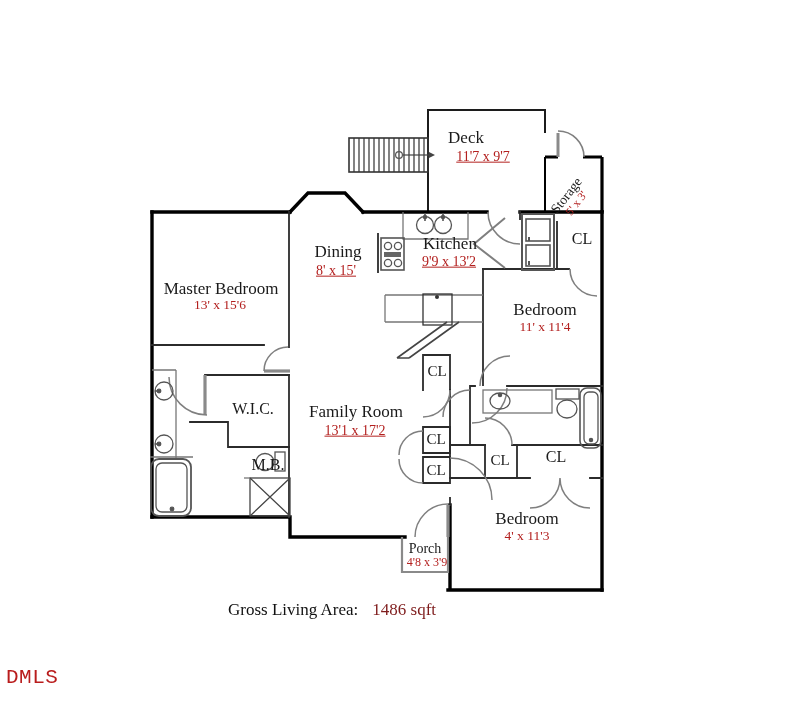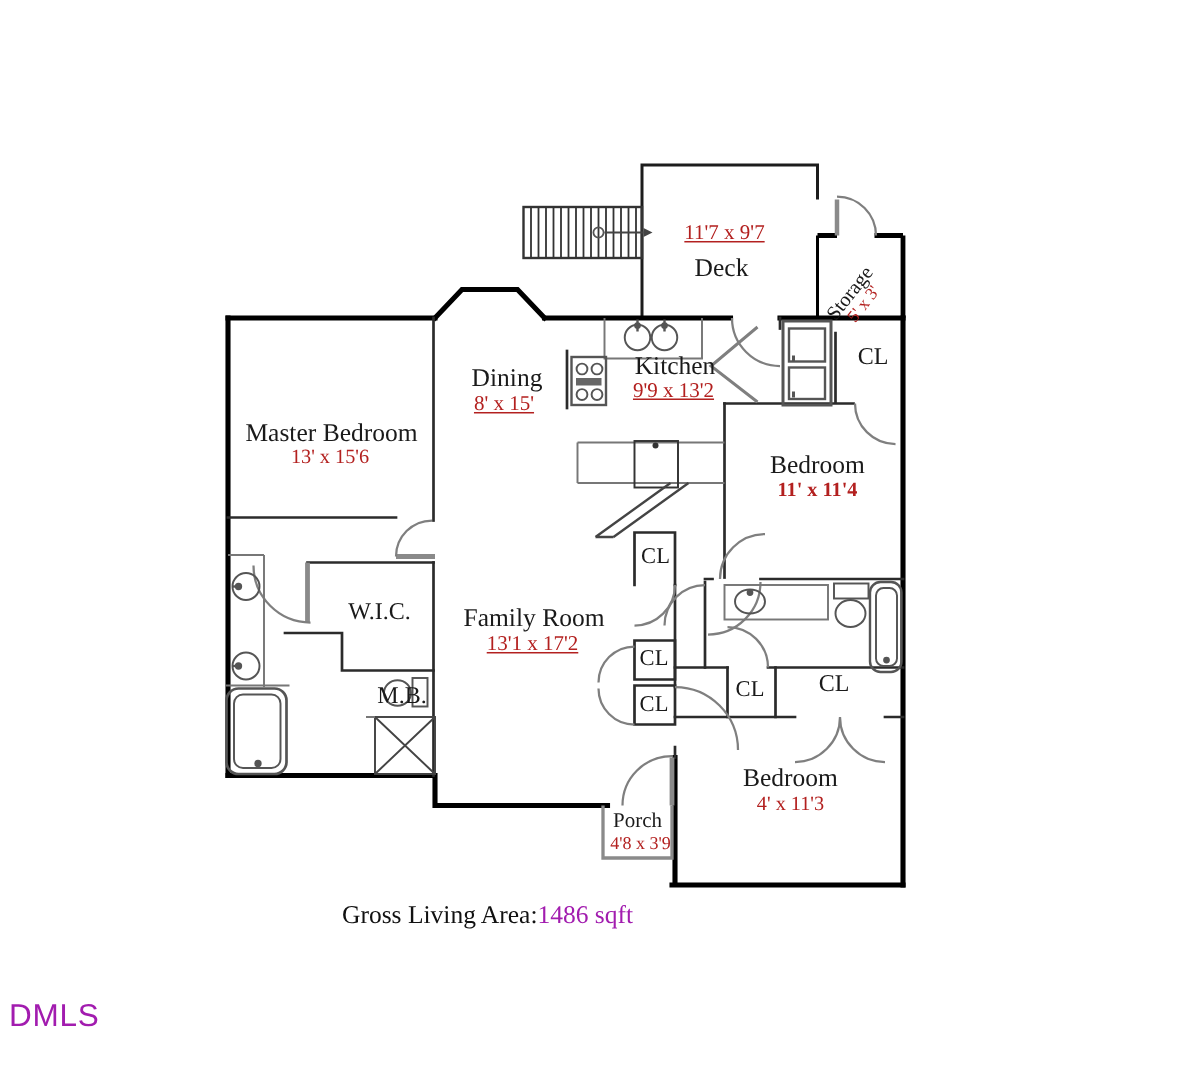--- a/index.html
+++ b/index.html
@@ -14,23 +14,23 @@
   .rm14{font-size:14px;}
   .dim{color:#b3201f;}
   .dim14{font-size:14px;text-decoration:underline;}
   .dim13{font-size:13.5px;}
   .dim12{font-size:12px;}
   .storage-wrap{position:absolute;left:571px;top:199px;transform:translate(-50%,-50%) rotate(-52deg);
        text-align:center;line-height:1.0;}
   .storage-wrap .nm{font-size:13.5px;color:#1a1a1a;}
   .storage-wrap .dm{font-size:11.5px;color:#b3201f;}
   #footer{position:absolute;left:228px;top:600px;font-size:17px;color:#111;}
-  #footer .val{color:#a21caf;margin-left:0;}
-  #watermark{position:absolute;left:6px;top:666px;font-size:21px;color:#a21caf;
-       letter-spacing:0.5px;font-family:Liberation Sans, sans-serif;}
+  #footer .val{color:#7f1d1d;margin-left:14px;}
+  #watermark{position:absolute;left:6px;top:666px;font-size:21px;color:#b91c1c;
+       letter-spacing:0.5px;font-family:Liberation Mono, monospace;}
 </style>
 </head>
 <body>
 
 <div id="stage">
 
   <svg width="800" height="714" viewBox="0 0 800 714">
 
     <g fill="none" stroke="#1c1c1c" stroke-width="2">
       <path d="M428 212 V110 H545 V133"></path>
@@ -191,39 +191,39 @@
         <ellipse cx="265" cy="462" rx="9" ry="8.5"></ellipse>
       </g>
       <g stroke="#444">
         <rect x="250" y="478" width="40" height="38"></rect>
         <path d="M250 478 L290 516 M290 478 L250 516"></path>
         <path d="M244 478 H250" stroke="#777"></path>
       </g>
     </g>
   </svg>
 
-  <div class="lbl rm17" style="left:481px;top:138px;margin-top:41px;">Deck</div>
+  <div class="lbl rm17" style="left:466px;top:138px;">Deck</div>
   <div class="lbl dim dim14" style="left:483px;top:157px;">11'7 x 9'7</div>
 
   <div class="storage-wrap">
     <div class="nm">Storage</div>
     <div class="dm">5' x 3'</div>
   </div>
 
   <div class="lbl rm17" style="left:221px;top:289px;">Master Bedroom</div>
   <div class="lbl dim dim13" style="left:220px;top:305px;">13' x 15'6</div>
 
   <div class="lbl rm17" style="left:338px;top:252px;">Dining</div>
   <div class="lbl dim dim14" style="left:336px;top:271px;">8' x 15'</div>
 
   <div class="lbl rm17" style="left:450px;top:244px;">Kitchen</div>
   <div class="lbl dim dim14" style="left:449px;top:262px;">9'9 x 13'2</div>
 
   <div class="lbl rm17" style="left:545px;top:310px;">Bedroom</div>
-  <div class="lbl dim dim13" style="left:545px;top:327px;font-weight:bold;">11' x 11'4</div>
+  <div class="lbl dim dim13" style="left:545px;top:327px;">11' x 11'4</div>
 
   <div class="lbl rm16" style="left:253px;top:409px;">W.I.C.</div>
 
   <div class="lbl rm17" style="left:356px;top:412px;">Family Room</div>
   <div class="lbl dim dim14" style="left:355px;top:431px;">13'1 x 17'2</div>
 
   <div class="lbl rm16" style="left:220px;top:465px;margin-left:48px;">M.B.</div>
 
   <div class="lbl rm17" style="left:527px;top:519px;">Bedroom</div>
   <div class="lbl dim dim13" style="left:527px;top:536px;">4' x 11'3</div>

